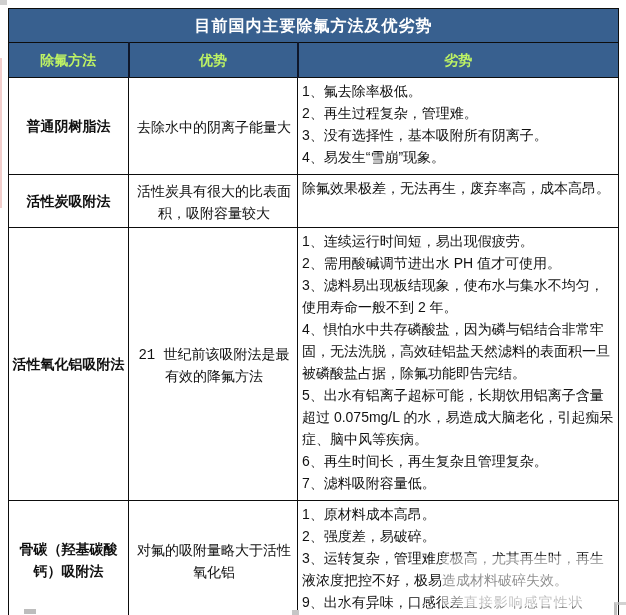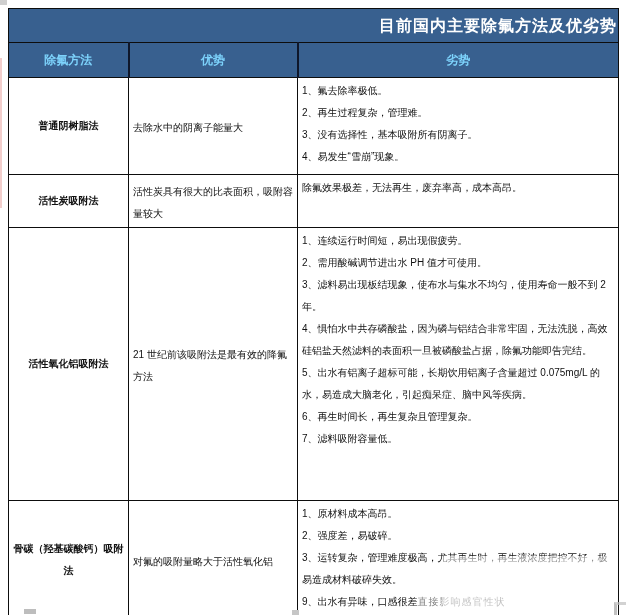--- a/index.html
+++ b/index.html
@@ -6,37 +6,37 @@
   #canvas{
     position:relative;width:626px;height:615px;background:#ffffff;overflow:hidden;
     font-family:"Liberation Sans","DejaVu Sans",sans-serif;color:#111111;
   }
   table.ftable{
     position:absolute;left:8px;top:8px;width:610px;height:600px;
     border-collapse:collapse;table-layout:fixed;background:#ffffff;
   }
   table.ftable td,table.ftable th{
     border:1px solid #0d0d0d;overflow:hidden;
-    font-size:10px;line-height:22px;word-break:break-all;
+    font-size:14px;line-height:22px;word-break:break-all;
   }
   col.c1{width:120px;} col.c2{width:169px;} col.c3{width:321px;}
   tr.title-row td{
-    background:#38608F;color:#ffffff;text-align:right;vertical-align:middle;
+    background:#38608F;color:#ffffff;text-align:center;vertical-align:middle;
     font-size:16px;font-weight:bold;letter-spacing:1px;height:31px;
   }
   tr.header-row th{
-    background:#38608F;color:#7dd3fc;text-align:center;vertical-align:middle;
-    font-size:12px;font-weight:bold;height:32px;
+    background:#38608F;color:#bef264;text-align:center;vertical-align:middle;
+    font-size:14px;font-weight:bold;height:32px;
   }
   tr.header-row th.sep{border-left:2px solid #0f172a;}
   td.method{
     text-align:center;vertical-align:middle;font-weight:bold;font-size:14.5px;
     padding:2px 2px;
   }
-  td.adv{vertical-align:middle;text-align:left;padding:6px 2px 2px 4px;}
+  td.adv{vertical-align:middle;text-align:center;padding:6px 2px 2px 4px;font-family:Liberation Mono, monospace;}
   td.dis{vertical-align:top;text-align:left;padding:2px 2px 1px 4px;}
   .dis-line{display:block;}
   .obscured{opacity:.55;filter:blur(.4px);letter-spacing:1px;}
   tr.r1{height:97px;} tr.r2{height:49px;} tr.r3{height:273px;} tr.r4{height:118px;}
   
   .artifact{position:absolute;}
   #art-topleft{left:0;top:0;width:7px;height:5px;background:#cfcfcf;}
   #art-pinkline{left:0;top:58px;width:2px;height:150px;background:#f0c6c3;opacity:.85;}
   #art-botleft{left:24px;top:609px;width:12px;height:5px;background:#bdbdbd;}
   #art-botmid{left:292px;top:610px;width:7px;height:5px;background:#c6c6c6;}

